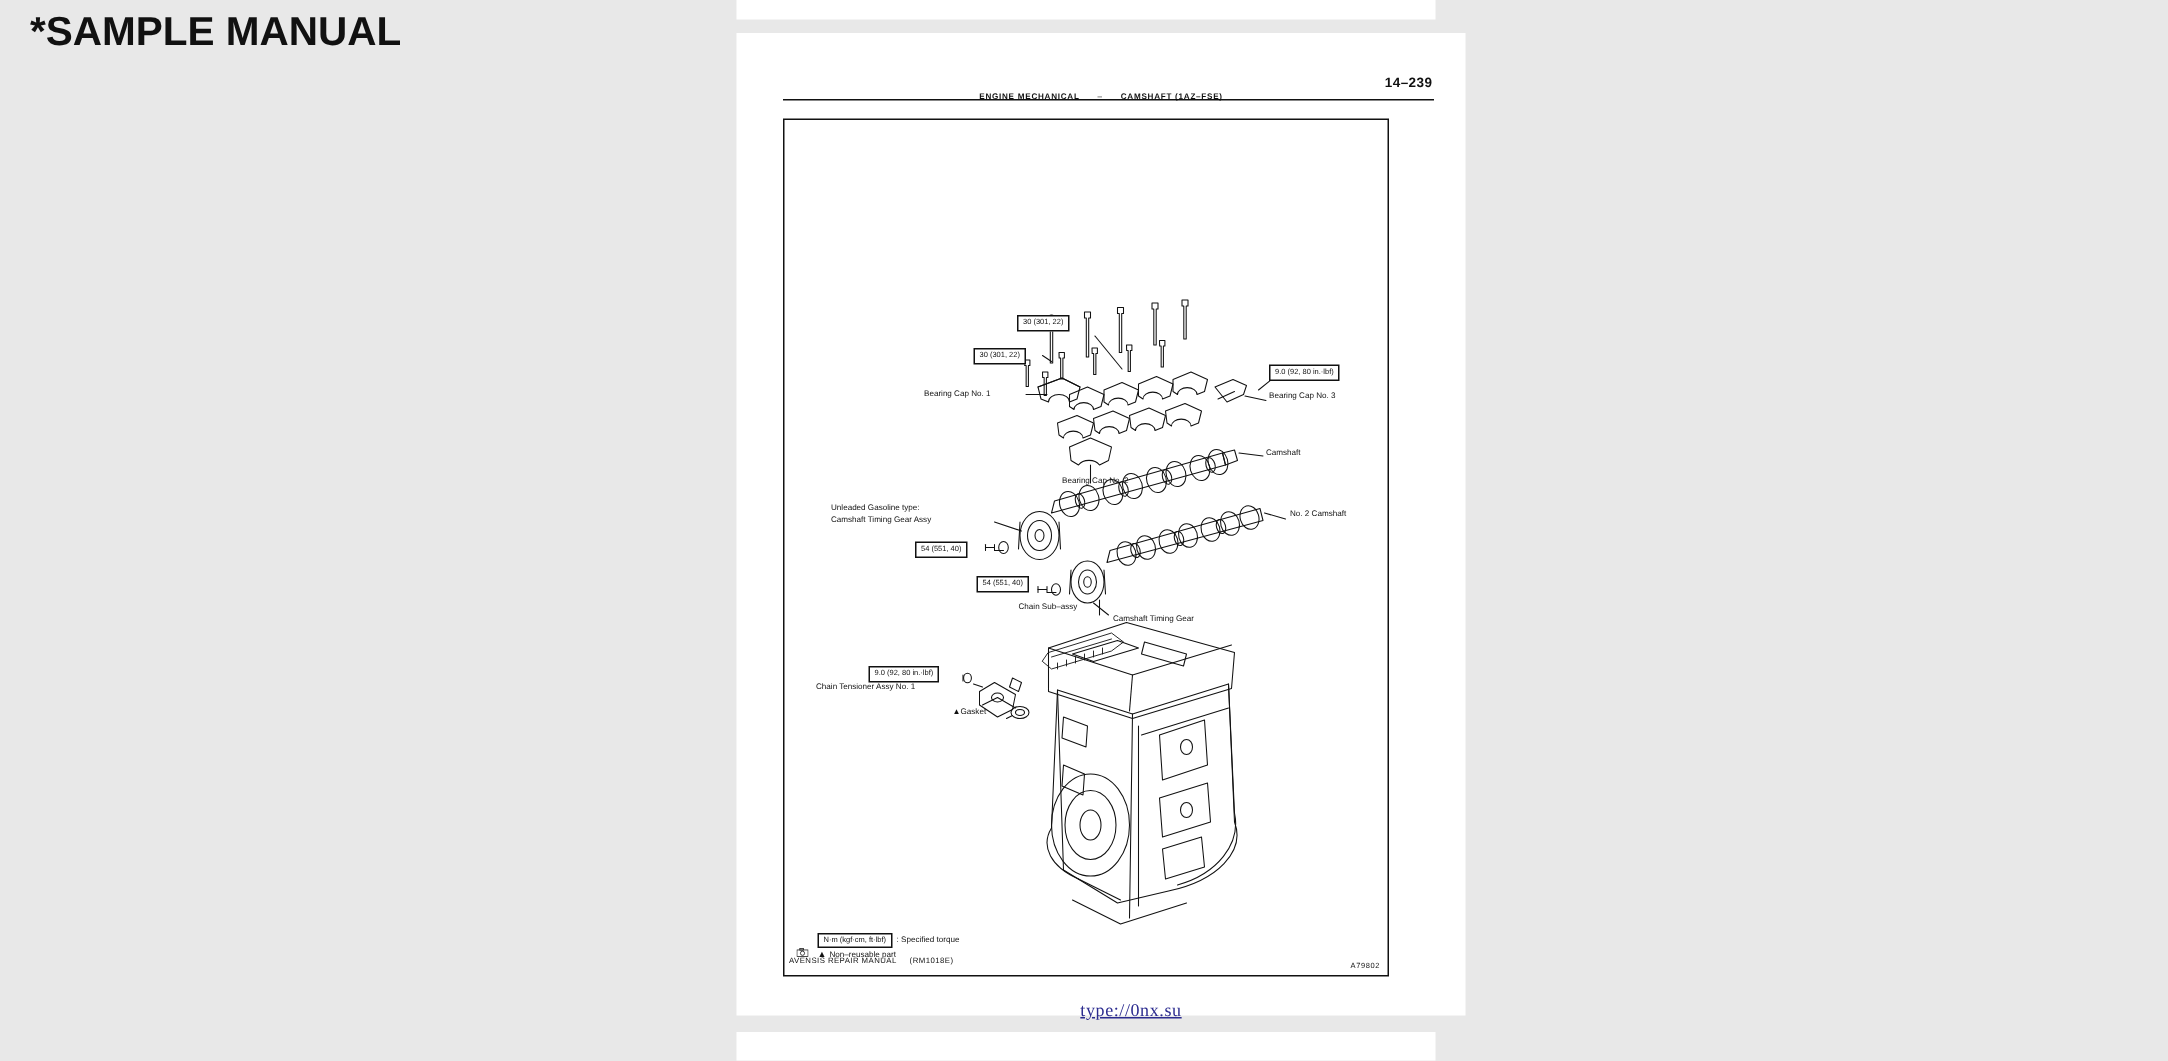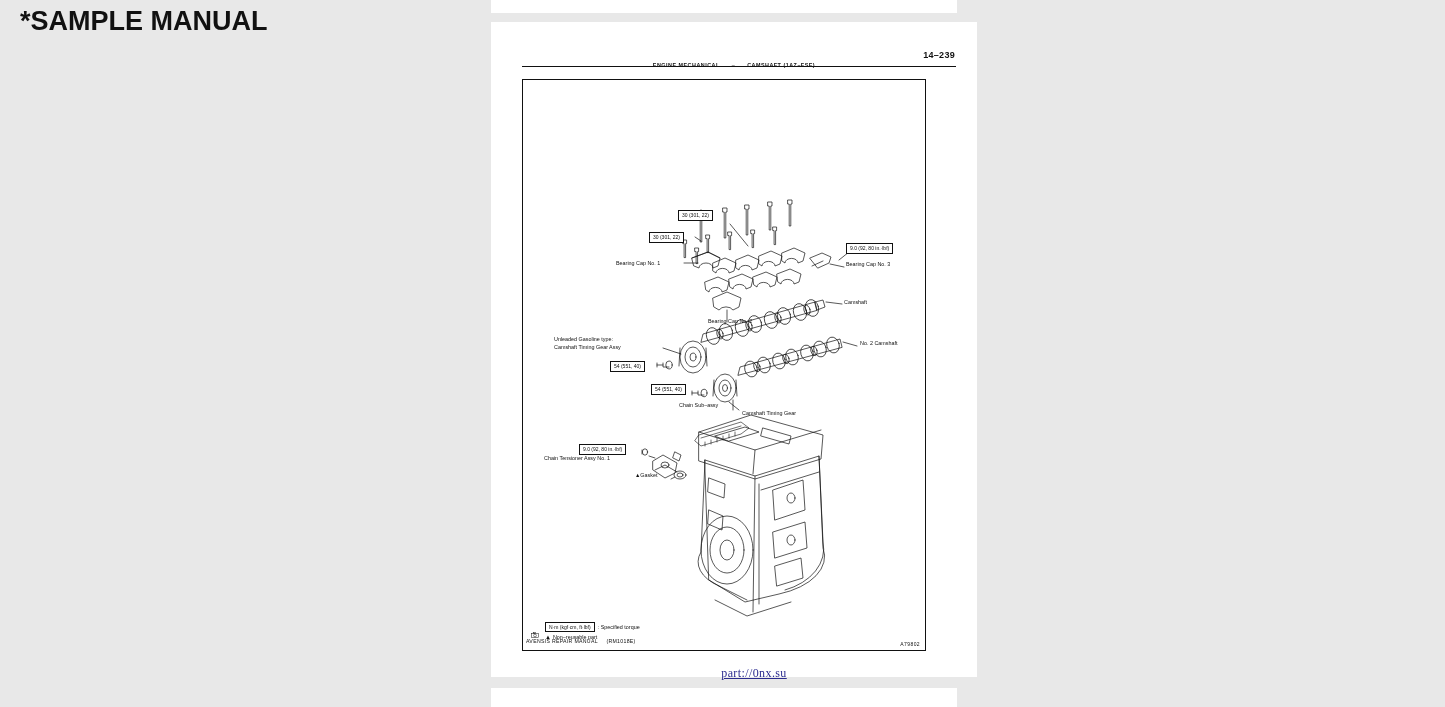--- a/index.html
+++ b/index.html
@@ -445,18 +445,18 @@
       </div>
 
       <div class="fig-code">A79802</div>
     </div>
 
     <div class="doc-footer">
       <span>AVENSIS REPAIR MANUAL</span>
       <span class="rm">(RM1018E)</span>
     </div>
 
-    <div class="url-text url-bottom">part://0nx.su</div>
+    <div class="url-text url-bottom">type://0nx.su</div>
   </div>
 
   <div class="page page-bottom"></div>
 
 </div>
 
 </body></html>

